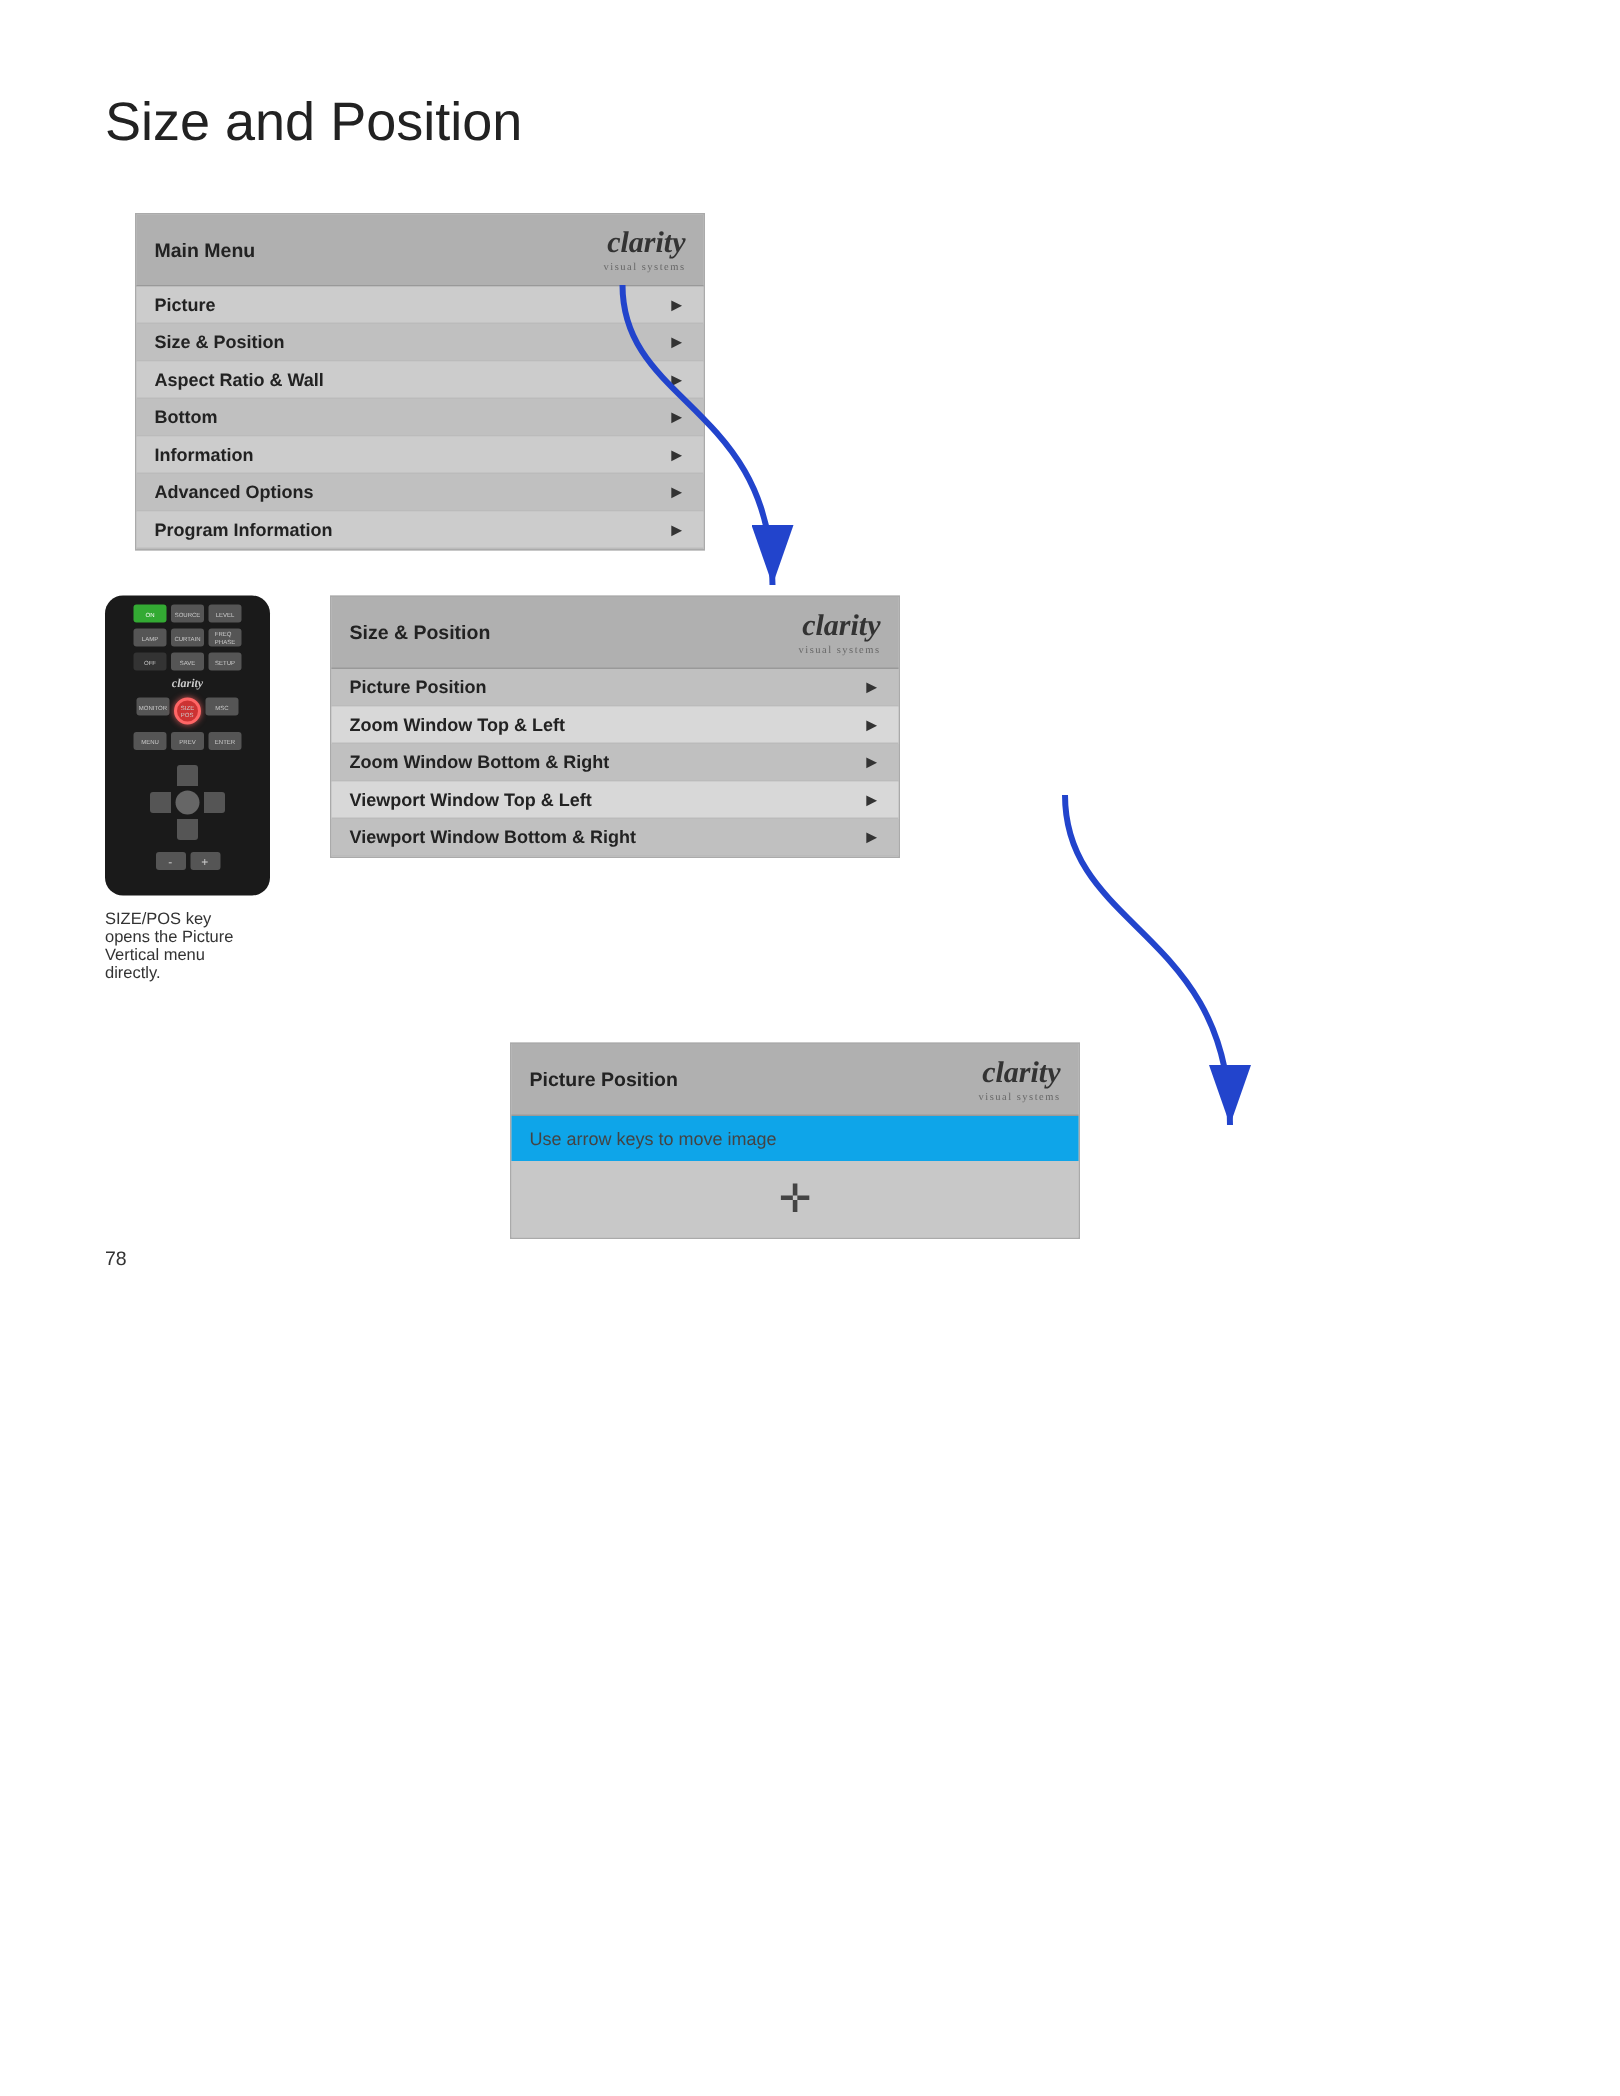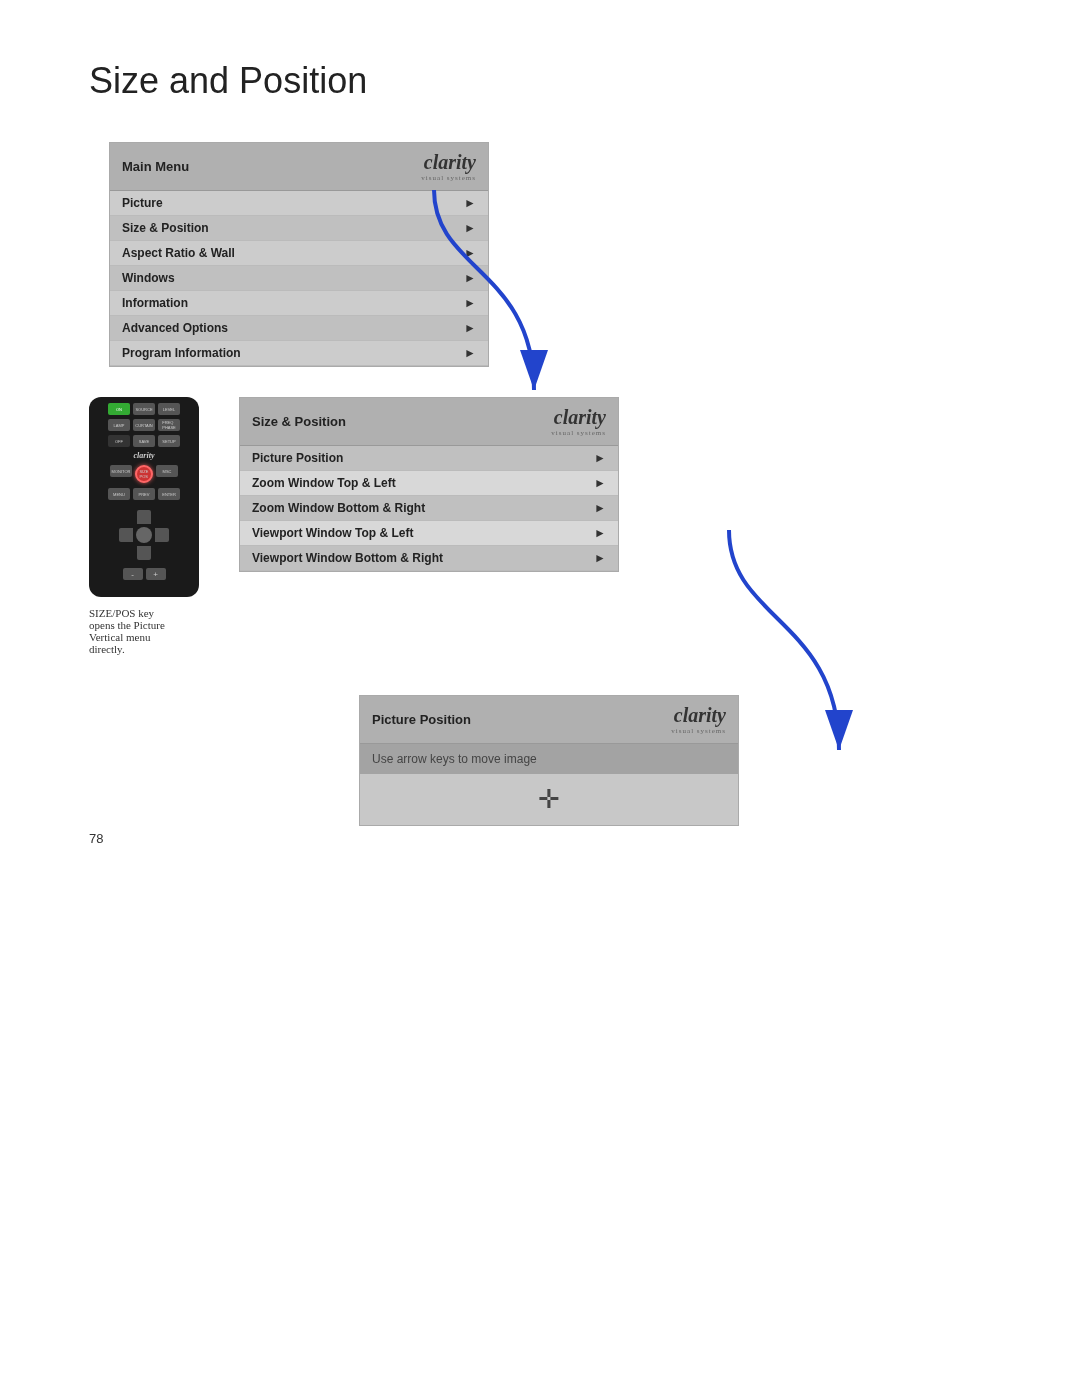--- a/index.html
+++ b/index.html
@@ -7,21 +7,20 @@
       width: 1080px;
       min-height: 1397px;
       background: #ffffff;
       font-family: Arial, sans-serif;
       position: relative;
     }
 
     .page-content {
       padding: 60px 70px 60px 70px;
       position: relative;
-      margin-left: 19px;
     }
 
     .page-title {
       font-size: 36px;
       font-weight: normal;
       color: #222;
       margin-bottom: 40px;
       font-family: Arial, sans-serif;
     }
 
@@ -152,21 +151,20 @@
     .rbtn-circle.highlighted {
       background: #cc3333;
       border: 2px solid #ff6666;
       box-shadow: 0 0 4px rgba(255,100,100,0.8);
     }
 
     .remote-label {
       font-size: 11px;
       color: #333;
       max-width: 130px;
-      font-family: Liberation Serif, serif;
     }
 
     .size-pos-panel {
       width: 380px;
       margin-left: 20px;
     }
 
     
     .section3 {
       position: relative;
@@ -174,21 +172,21 @@
     }
 
     .picture-pos-panel {
       width: 380px;
     }
 
     .move-image-text {
       font-size: 12px;
       color: #444;
       padding: 8px 12px;
-      background: #a3a3a3;
+      background: #0ea5e9;
     }
 
     .arrow-icon-row {
       display: flex;
       align-items: center;
       justify-content: center;
       padding: 10px;
       background: #c8c8c8;
       font-size: 26px;
       color: #444;
@@ -304,21 +302,21 @@
       </div>
       <div class="menu-item" style="background:#c0c0c0;">
         <span>Size &amp; Position</span>
         <span class="arrow">►</span>
       </div>
       <div class="menu-item">
         <span>Aspect Ratio &amp; Wall</span>
         <span class="arrow">►</span>
       </div>
       <div class="menu-item" style="background:#c0c0c0;">
-        <span>Windows</span>
+        <span>Bottom</span>
         <span class="arrow">►</span>
       </div>
       <div class="menu-item">
         <span>Information</span>
         <span class="arrow">►</span>
       </div>
       <div class="menu-item" style="background:#c0c0c0;">
         <span>Advanced Options</span>
         <span class="arrow">►</span>
       </div>

